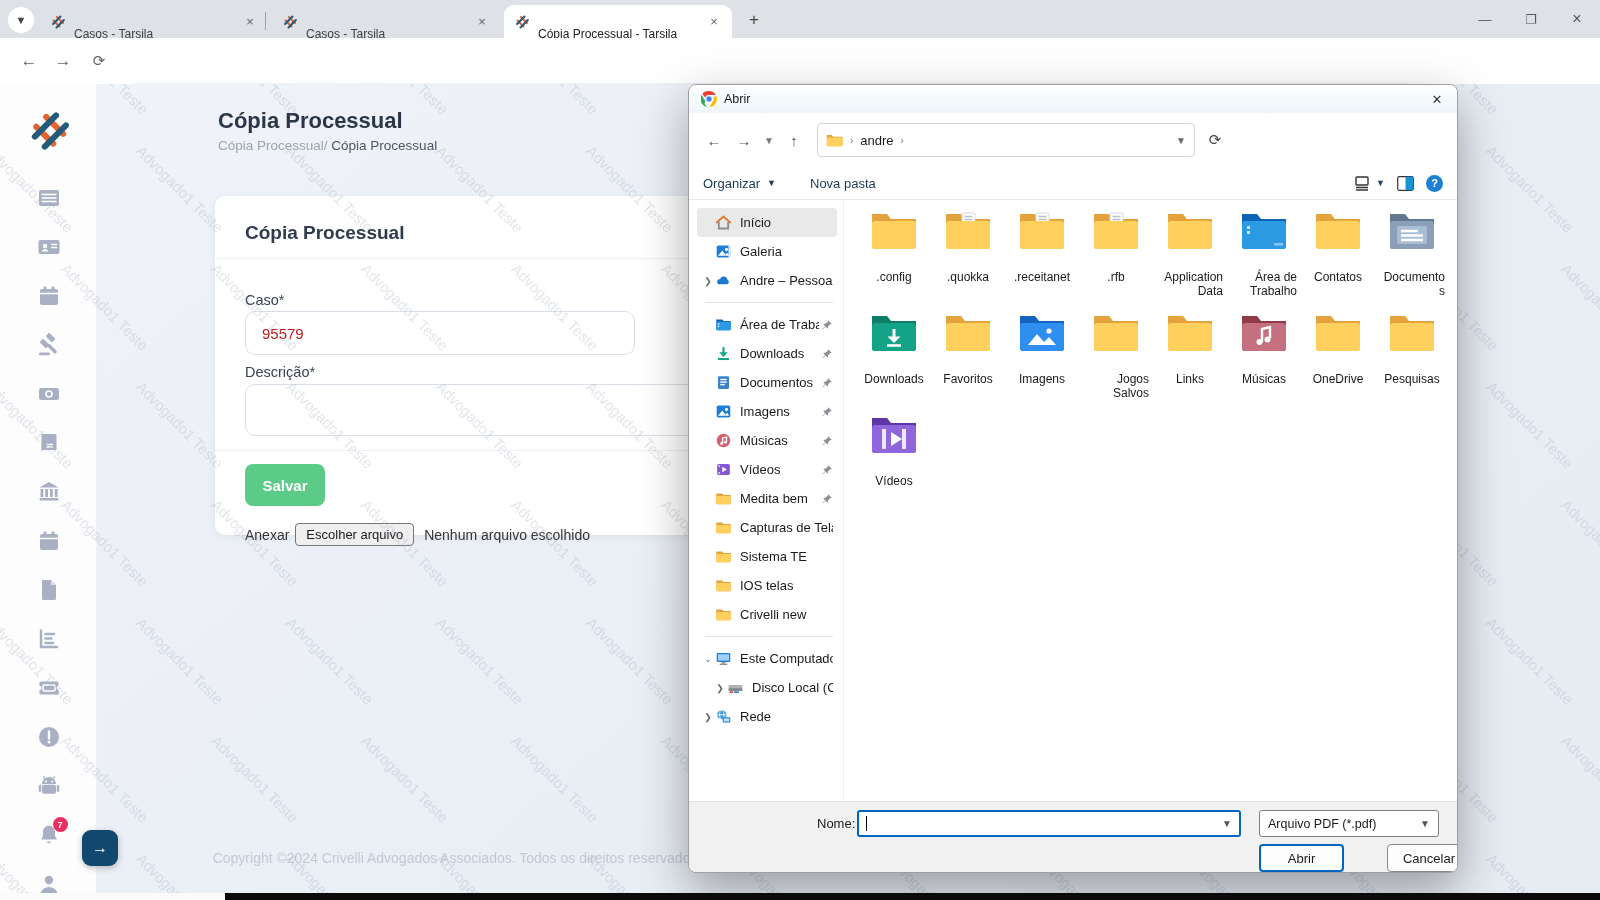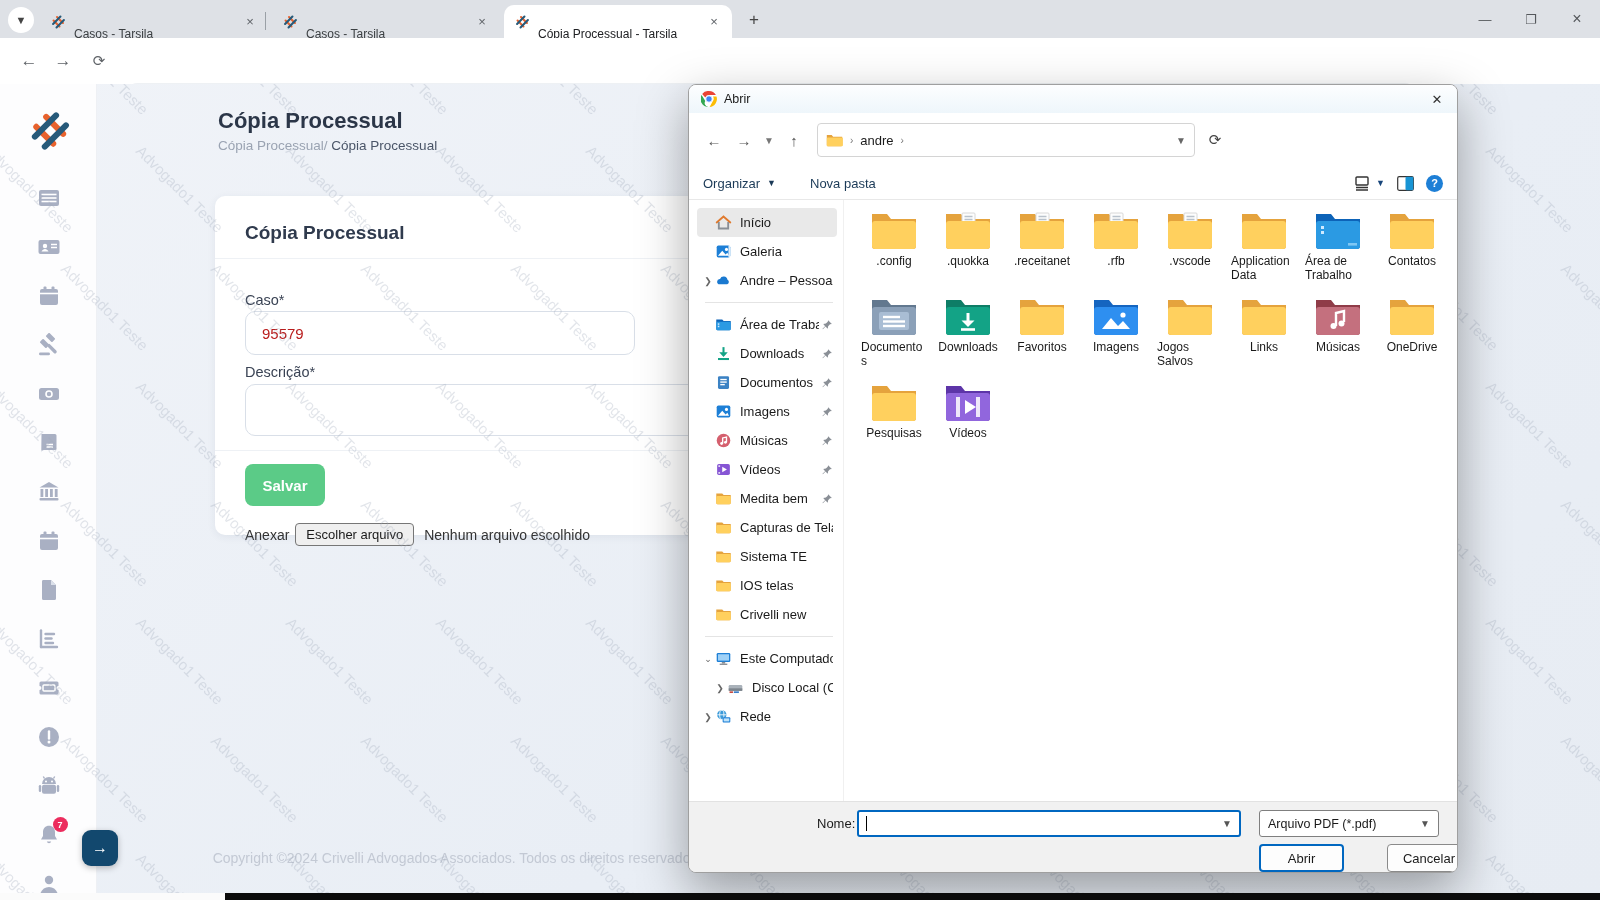--- a/index.html
+++ b/index.html
@@ -92,21 +92,21 @@
   .tree-item { display:flex; align-items:center; height:29px; border-radius:4px; padding:0 4px; font-size:13px; color:#1a1a1a; position:relative; margin-right:6px; }
   .tree-item.selected { background:#e9e9e9; }
   .tree-item .chev { width:14px; font-size:9px; color:#666; flex:0 0 14px; text-align:center; }
   .tree-item .ticon { width:17px; height:17px; margin-right:8px; flex:0 0 17px; }
   .tree-item .tlabel { white-space:nowrap; overflow:hidden; flex:1; }
   .tree-item .pin { width:12px; height:12px; flex:0 0 12px; margin-left:2px; }
   .tree-divider { height:1px; background:#e4e4e4; margin:7px 10px 7px 8px; }
   #file-grid { position:absolute; left:168px; top:4px; width:596px; display:grid; grid-template-columns:repeat(8,74px); grid-auto-rows:auto; column-gap:0; }
   .file-cell { display:flex; flex-direction:column; align-items:center; padding:6px 2px 8px; }
   .file-cell .ficon { width:48px; height:40px; }
-  .file-cell .flabel { margin-top:4px; font-size:12px; color:#1a1a1a; text-align:left; line-height:14px; max-width:66px; overflow-wrap:anywhere; }
+  .file-cell .flabel { margin-top:20px; font-size:12px; color:#1a1a1a; text-align:right; line-height:14px; max-width:66px; overflow-wrap:anywhere; }
   #dlg-bottom { position:absolute; left:0; top:716px; width:100%; height:73px; background:#f1f1f1; border-top:1px solid #e2e2e2; }
   #name-label { position:absolute; left:128px; top:14px; font-size:13px; color:#1a1a1a; }
   #name-input { position:absolute; left:168px; top:8px; width:384px; height:27px; background:#fff; border:2px solid #0067c0; border-radius:3px;
     display:flex; align-items:center; padding:0 7px; }
   #name-input .caret { width:1px; height:15px; background:#000; animation:blink 1.1s steps(1) infinite; }
   @keyframes blink { 50% { opacity:0; } }
   #name-input .chev { margin-left:auto; color:#555; font-size:10px; }
   #filetype-select { position:absolute; left:570px; top:8px; width:180px; height:27px; background:#fff; border:1px solid #7f7f7f; border-radius:3px;
     display:flex; align-items:center; padding:0 8px; font-size:12.5px; color:#1a1a1a; }
   #filetype-select .chev { margin-left:auto; color:#555; font-size:10px; }
@@ -702,30 +702,20 @@
               <rect x="18" y="3" width="13" height="12" rx="1" fill="#fdfdfd" stroke="#d8d8d8"></rect>
               <line x1="20.5" y1="6.5" x2="28.5" y2="6.5" stroke="#b9c2cc" stroke-width="1.4"></line>
               <line x1="20.5" y1="9.5" x2="28.5" y2="9.5" stroke="#b9c2cc" stroke-width="1.4"></line>
               <rect x="2" y="11" width="44" height="28" rx="3" fill="#ffd05e"></rect>
             </svg>
             <div class="flabel">.rfb</div>
           </div>
           <div class="file-cell">
             <svg class="ficon" viewBox="0 0 48 40">
               <path d="M2 4h15l4 5h25v27a3 3 0 0 1-3 3H5a3 3 0 0 1-3-3z" fill="#e5a33d"></path>
-              <rect x="18" y="3" width="13" height="12" rx="1" fill="#fdfdfd" stroke="#d8d8d8"></rect>
-              <line x1="20.5" y1="6.5" x2="28.5" y2="6.5" stroke="#b9c2cc" stroke-width="1.4"></line>
-              <line x1="20.5" y1="9.5" x2="28.5" y2="9.5" stroke="#b9c2cc" stroke-width="1.4"></line>
-              <rect x="2" y="11" width="44" height="28" rx="3" fill="#ffd05e"></rect>
-            </svg>
-            <div class="flabel">.vscode</div>
-          </div>
-          <div class="file-cell">
-            <svg class="ficon" viewBox="0 0 48 40">
-              <path d="M2 4h15l4 5h25v27a3 3 0 0 1-3 3H5a3 3 0 0 1-3-3z" fill="#e5a33d"></path>
               <rect x="2" y="11" width="44" height="28" rx="3" fill="#ffd05e"></rect>
             </svg>
             <div class="flabel">Application Data</div>
           </div>
           <div class="file-cell">
             <svg class="ficon" viewBox="0 0 48 40">
               <path d="M2 4h15l4 5h25v27a3 3 0 0 1-3 3H5a3 3 0 0 1-3-3z" fill="#0d63b8"></path>
               <rect x="2" y="11" width="44" height="28" rx="3" fill="#2b9ae3"></rect>
               <rect x="7" y="16" width="3" height="3" fill="#cfeaff"></rect>
               <rect x="7" y="21" width="3" height="3" fill="#cfeaff"></rect>

